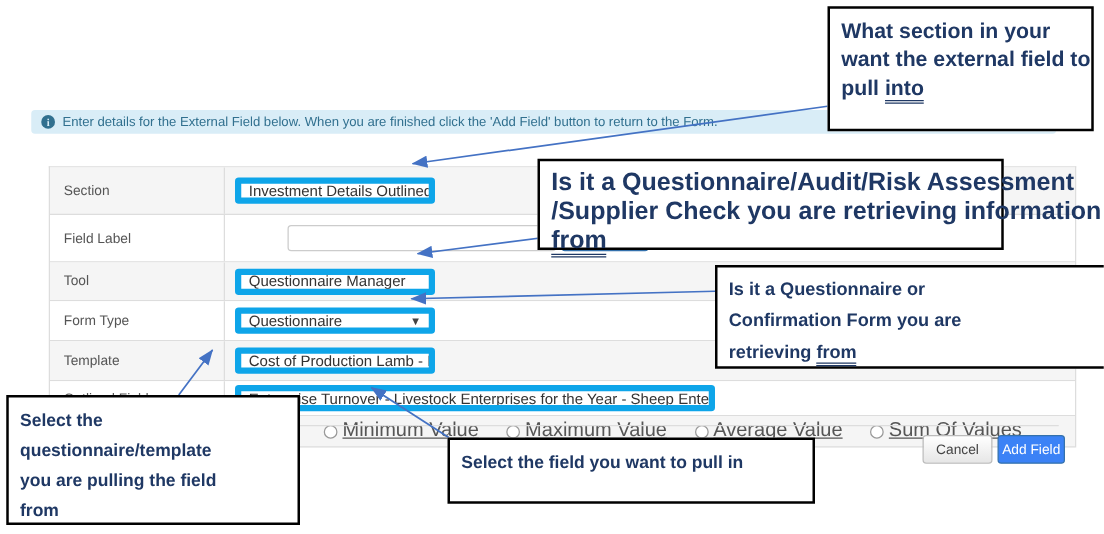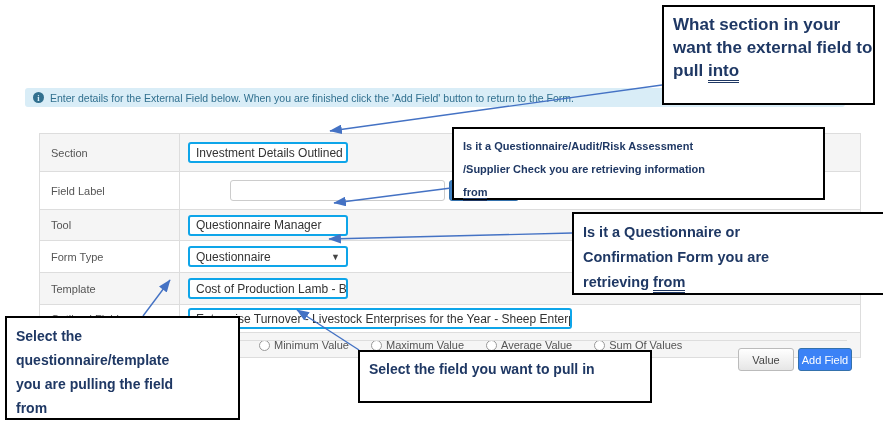--- a/index.html
+++ b/index.html
@@ -17,39 +17,39 @@
 
   .form-table { position:absolute; left:39px; top:113px; width:822px;
     border:1px solid #ddd; border-bottom:none;margin-top:20px; }
   .frow { display:flex; align-items:center; border-bottom:1px solid #ddd; }
   .frow.gray { background:#f5f5f5; }
   .frow.white { background:#fff; }
   .flabel { width:140px; align-self:stretch; display:flex; align-items:center;
     padding-left:11px; font-size:11px; color:#555; border-right:1px solid #ddd; }
   .fvalue { flex:1; display:flex; align-items:center; padding-left:8px; }
 
-  .sel { height:21px; background:#fff; border:2px solid #0ea5e9; border-radius:3px;
+  .sel { height:21px; background:#fff; border:5px solid #0ea5e9; border-radius:3px;
     display:flex; align-items:center; padding:0 6px; font-size:12px; color:#333;
     white-space:nowrap; overflow:hidden; }
   .sel .caret { margin-left:auto; font-size:9px; color:#444; padding-left:5px; }
   .w160 { width:160px; } .w384 { width:384px; }
 
   .txt-input { width:215px; height:21px; border:1px solid #ccc; border-radius:3px;
     background:#fff; font-size:12px; padding:0 5px; color:#333;
     font-family:"Liberation Sans", sans-serif; }
   .show-btn { margin-left:4px; height:21px; padding:0 20px; background:#3f81c1;
     border:1px solid #3471ac; border-radius:3px; color:#fff; font-size:10.5px;
     font-weight:bold; display:flex; align-items:center; cursor:pointer;text-decoration:underline; }
 
   .radio-row { height:25px; display:flex; align-items:center;
     border-bottom:1px solid #ddd; background:#f5f5f5; padding-left:219px; }
   .radio-item { display:flex; align-items:center; margin-right:22px; }
   .radio-circle { width:11px; height:11px; border:1px solid #999; border-radius:50%;
     background:#fff; margin-right:4px; flex:0 0 auto; }
-  .radio-label { font-size:11px; color:#555; white-space:nowrap; }
+  .radio-label { font-size:16px; color:#555; white-space:nowrap;text-decoration:underline; }
 
   .bottom-line { position:absolute; left:25px; top:340px; width:822px; height:1px;
     background:#ddd; }
 
   .btn-cancel { position:absolute; left:738px; top:348px; width:56px; height:23px;
     background:linear-gradient(#ffffff,#e6e6e6); border:1px solid #bbb;
     border-radius:3px; font-size:11px; color:#444; display:flex;
     align-items:center; justify-content:center; cursor:pointer; }
   .btn-add { position:absolute; left:798px; top:348px; width:54px; height:23px;
     background:#3b82f6; border:1px solid #3471ac; border-radius:3px;
@@ -58,21 +58,21 @@
 
   
   svg.arrows { position:absolute; left:0; top:0; width:883px; height:427px;
     pointer-events:none; z-index:5; }
 
   .callout { position:absolute; background:#fff; border:2px solid #000;
     color:#1f3864; font-weight:bold; z-index:6; padding:6px 9px; }
   .callout .cline { white-space:nowrap; }
   .u { border-bottom:3px double #1f3864; }
   .co-1 { left:662px; top:5px;   width:213px; height:100px; font-size:17px; line-height:23px; }
-  .co-2 { left:452px; top:127px; width:373px; height:73px;  font-size:11px; line-height:23px; }
+  .co-2 { left:430px; top:127px; width:373px; height:73px;  font-size:20px; line-height:23px; }
   .co-3 { left:572px; top:212px; width:337px; height:83px;  font-size:14.5px; line-height:25px; }
   .co-4 { left:5px;   top:316px; width:235px; height:104px; font-size:14px; line-height:24px; }
   .co-5 { left:358px; top:350px; width:294px; height:53px;  font-size:14px;   line-height:22px; }
 </style>
 </head>
 <body>
 
 <div class="info-bar">
   <span class="info-icon">i</span>
   <span>Enter details for the External Field below. When you are finished click the 'Add Field' button to return to the Form.</span>
@@ -151,21 +151,21 @@
     </div>
     <div class="radio-item">
       <span class="radio-circle"></span>
       <span class="radio-label">Sum Of Values</span>
     </div>
   </div>
 </div>
 
 <div class="bottom-line"></div>
 
-<div class="btn-cancel">Value</div>
+<div class="btn-cancel">Cancel</div>
 <div class="btn-add">Add Field</div>
 
 <svg class="arrows" viewBox="0 0 883 427">
   <defs>
     <marker id="ah" markerWidth="9" markerHeight="7" refX="8.5" refY="3.5" orient="auto">
       <path d="M0,0 L9,3.5 L0,7 z" fill="#4472c4"></path>
     </marker>
   </defs>
   <line x1="662" y1="85" x2="330" y2="131" stroke="#4472c4" stroke-width="1.4" marker-end="url(#ah)"></line>
   <line x1="451" y1="188" x2="334" y2="203" stroke="#4472c4" stroke-width="1.4" marker-end="url(#ah)"></line>

